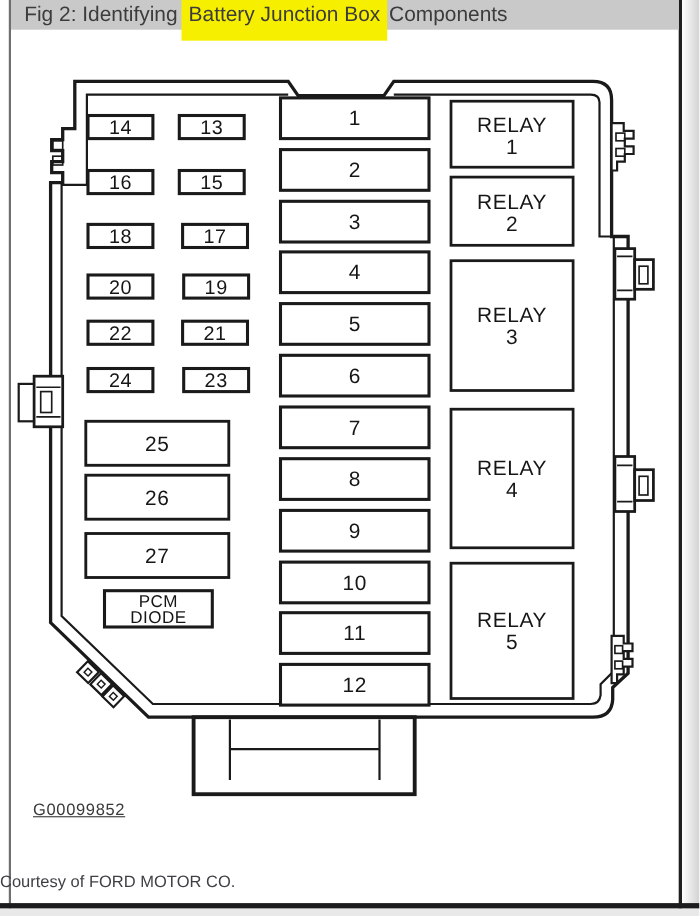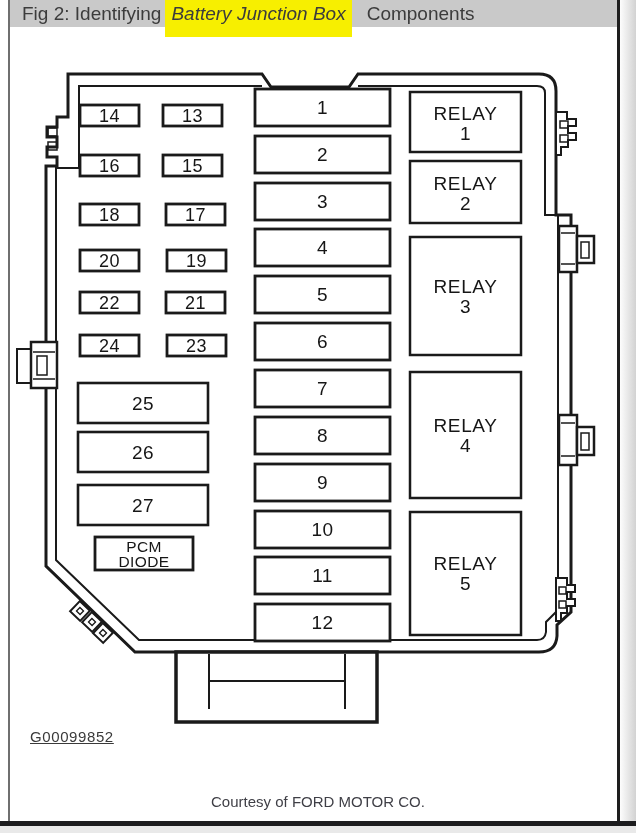--- a/index.html
+++ b/index.html
@@ -9,34 +9,34 @@
   .edge-left{position:absolute;left:8px;top:0;width:2px;height:826px;background:#6f6f6f;}
   .edge-right{position:absolute;left:617px;top:0;width:3px;height:826px;background:#1e1e1e;}
   .edge-shadow{position:absolute;left:620px;top:0;width:16px;height:826px;
                background:linear-gradient(to right,#fdfdfd,#d2d2d2);}
   
   .header-bar{position:absolute;left:10px;top:0;width:607px;height:27px;background:#c9c9c9;
               white-space:nowrap;line-height:27px;font-size:19px;color:#3c3c3c;
               padding-left:12px;box-sizing:border-box;overflow:visible;z-index:3;}
   .header-bar span{vertical-align:top;}
   .hl{display:inline-block;height:37px;line-height:27px;background:#f7ef00;
-      padding:0 6px;margin-left:4px;margin-right:2px;font-style:italic;}
-  .suffix{margin-left:13px;}
+      padding:0 6px;margin-left:4px;margin-right:2px;}
+  .suffix{margin-left:0;}
   
   svg.diagram{position:absolute;left:0;top:0;z-index:1;}
   svg.diagram text{font-family:"Liberation Sans", sans-serif;fill:#161616;}
   .fuse-num{font-size:19px;letter-spacing:0.5px;}
   .small-num{font-size:18px;letter-spacing:0.5px;}
   .relay-txt{font-size:19px;letter-spacing:0.6px;}
   .pcm-txt{font-size:15.5px;letter-spacing:0.4px;}
   .ln{stroke:#1a1a1a;fill:none;}
   .fillw{fill:#ffffff;}
   
   .gid{position:absolute;left:30px;top:728px;font-size:15px;color:#3a3a3a;letter-spacing:0.6px;z-index:2;text-decoration:underline;}
-  .credit{position:absolute;left:0;top:793px;width:636px;text-align:center;
+  .credit{position:absolute;left:0;top:793px;width:636px;text-align:left;
           font-size:15px;color:#3f3f46;z-index:2;}
   .bottom-rule{position:absolute;left:0;top:821px;width:636px;height:5px;background:#1c1c1e;z-index:4;}
   .bottom-strip{position:absolute;left:0;top:826px;width:636px;height:7px;background:#e9e9e9;z-index:4;}
 </style>
 </head>
 <body>
 
 <div class="page">
 
   <div class="header-bar">

